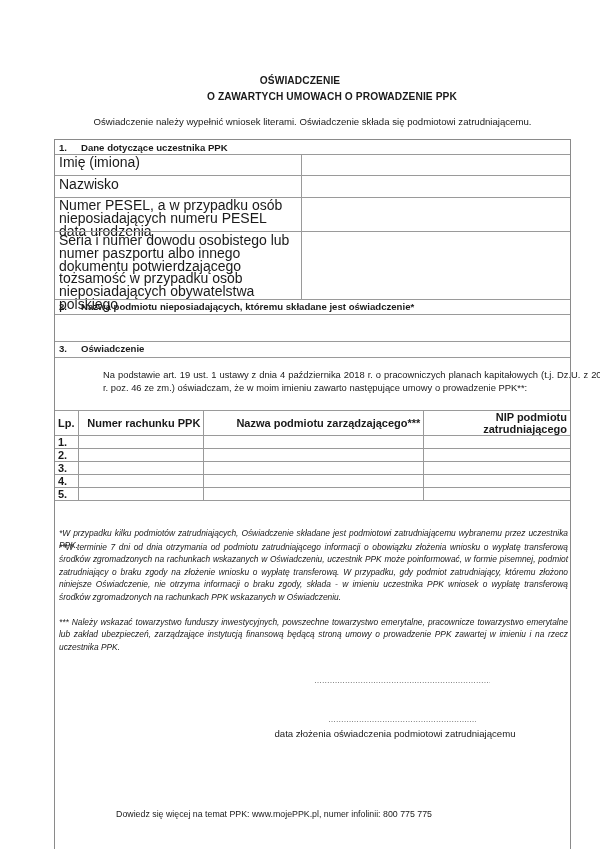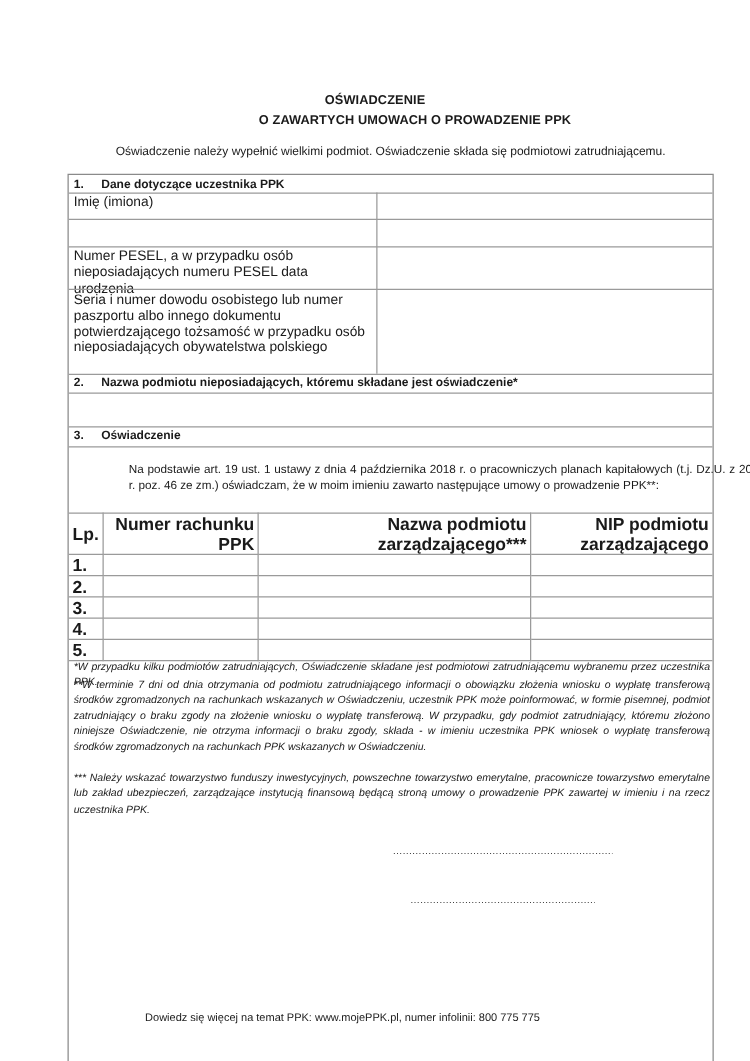--- a/index.html
+++ b/index.html
@@ -10,54 +10,55 @@
   .t1 { top: 75px; }
   .t2 { top: 91px; margin-left: 32px; }
   .intro { position: absolute; left: 54px; width: 517px; top: 116px; text-align: center;
            font-size: 9.6px; }
   .frame { position: absolute; left: 54px; top: 139px; width: 517px; height: 749px;
            border: 1px solid #8a8a8a; box-sizing: border-box; }
   .hline { position: absolute; left: 0; width: 100%; height: 0; border-top: 1.3px solid #9a9a9a; }
   .vline { position: absolute; width: 0; border-left: 1.3px solid #9a9a9a; }
   .sec-head { position: absolute; left: 4px; font-weight: bold; font-size: 9.6px; }
   .sec-head .num { display: inline-block; width: 22px; }
-  .cell-label { position: absolute; left: 4px; width: 238px; font-size: 11px; line-height: 12.8px; }
+  .cell-label { position: absolute; left: 4px; width: 238px; font-size: 14px; line-height: 12.8px; }
   .input-cell { position: absolute; left: 247px; width: 268px; background: transparent; border: none; }
   .para { position: absolute; left: 4px; width: 509px; font-size: 9.4px; line-height: 12.6px; text-align: justify; }
   .subtable { position: absolute; left: 0; top: 270px; width: 515px; border-collapse: collapse; }
-  .subtable th, .subtable td { border: 1.2px solid #9a9a9a; font-size: 14px; padding: 0 3px; height: 12.5px; box-sizing: border-box; }
+  .subtable th, .subtable td { border: 1.2px solid #9a9a9a; font-size: 11px; padding: 0 3px; height: 12.5px; box-sizing: border-box; }
   .subtable th { font-weight: bold; text-align: right; }
   .subtable td.lp { font-weight: bold; text-align: left; }
   .subtable tr > :first-child { border-left: none; }
   .subtable tr > :last-child { border-right: none; }
   .note { position: absolute; left: 4px; width: 509px; font-style: italic; font-size: 8.4px; line-height: 12.4px; text-align: justify; }
   .dots { position: absolute; font-size: 8px; color: #333; letter-spacing: -0.3px; white-space: nowrap; overflow: hidden; }
   .sig-label { position: absolute; font-size: 9.6px; text-align: center; }
   .footer { position: absolute; top: 809px; left: 0; width: 548px; text-align: center; font-size: 8.8px; }
 </style>
 </head>
 <body>
 
 <div class="title t1">OŚWIADCZENIE</div>
 <div class="title t2">O ZAWARTYCH UMOWACH O PROWADZENIE PPK</div>
-<div class="intro">Oświadczenie należy wypełnić wielkimi podmiot. Oświadczenie składa się podmiotowi zatrudniającemu.</div>
+<div class="intro">Oświadczenie należy wypełnić wniosek literami. Oświadczenie składa się podmiotowi zatrudniającemu.</div>
 
 <div class="frame">
 
   <div class="sec-head" style="top:2px;">
     <span class="num">1.</span><span>Dane dotyczące uczestnika PPK</span>
   </div>
   <div class="hline" style="top:14px;"></div>
 
   <div class="vline" style="left:246px; top:14px; height:145px;"></div>
 
   <div class="cell-label" style="top:16px;">Imię (imiona)</div>
   <div class="input-cell" style="top:15px; height:20px;"></div>
   <div class="hline" style="top:35px;"></div>
 
+  <div class="cell-label" style="top:38px;">Nazwisko</div>
   <div class="input-cell" style="top:36px; height:21px;"></div>
   <div class="hline" style="top:57px;"></div>
 
   <div class="cell-label" style="top:59px;">Numer PESEL, a w przypadku osób nieposiadających numeru PESEL data urodzenia</div>
   <div class="input-cell" style="top:58px; height:33px;"></div>
   <div class="hline" style="top:91px;"></div>
 
   <div class="cell-label" style="top:94px;">Seria i numer dowodu osobistego lub numer paszportu albo innego dokumentu potwierdzającego tożsamość w przypadku osób nieposiadających obywatelstwa polskiego</div>
   <div class="input-cell" style="top:92px; height:67px;"></div>
   <div class="hline" style="top:159px;"></div>
@@ -81,21 +82,21 @@
       <col style="width:19px">
       <col style="width:127px">
       <col style="width:222px">
       <col style="width:147px">
     </colgroup>
     <thead>
       <tr>
         <th style="text-align:left;">Lp.</th>
         <th>Numer rachunku PPK</th>
         <th>Nazwa podmiotu zarządzającego***</th>
-        <th>NIP podmiotu zarządzającego</th>
+        <th>NIP podmiotu zatrudniającego</th>
       </tr>
     </thead>
     <tbody>
       <tr>
         <td class="lp">1.</td>
         <td></td>
         <td></td>
         <td></td>
       </tr>
       <tr>
@@ -124,15 +125,16 @@
       </tr>
     </tbody>
   </table>
 
   <div class="note" style="top:362px;margin-top:25px;">*W przypadku kilku podmiotów zatrudniających, Oświadczenie składane jest podmiotowi zatrudniającemu wybranemu przez uczestnika PPK.</div>
   <div class="note" style="top:401px;">**W terminie 7 dni od dnia otrzymania od podmiotu zatrudniającego informacji o obowiązku złożenia wniosku o wypłatę transferową środków zgromadzonych na rachunkach wskazanych w Oświadczeniu, uczestnik PPK może poinformować, w formie pisemnej, podmiot zatrudniający o braku zgody na złożenie wniosku o wypłatę transferową. W przypadku, gdy podmiot zatrudniający, któremu złożono niniejsze Oświadczenie, nie otrzyma informacji o braku zgody, składa - w imieniu uczestnika PPK wniosek o wypłatę transferową środków zgromadzonych na rachunkach PPK wskazanych w Oświadczeniu.</div>
   <div class="note" style="top:476px;">*** Należy wskazać towarzystwo funduszy inwestycyjnych, powszechne towarzystwo emerytalne, pracownicze towarzystwo emerytalne lub zakład ubezpieczeń, zarządzające instytucją finansową będącą stroną umowy o prowadzenie PPK zawartej w imieniu i na rzecz uczestnika PPK.</div>
 
   <div class="dots" style="left:259px; top:536px; width:176px;">…………………………………………………………………</div>
   <div class="dots" style="left:273px; top:575px; width:148px;">…………………………………………………………</div>
+  <div class="sig-label" style="left:190px; width:300px; top:588px;">data złożenia oświadczenia podmiotowi zatrudniającemu</div>
 </div>
 
 <div class="footer">Dowiedz się więcej na temat PPK:  www.mojePPK.pl,  numer infolinii:  800 775 775</div>
 
 </body></html>

